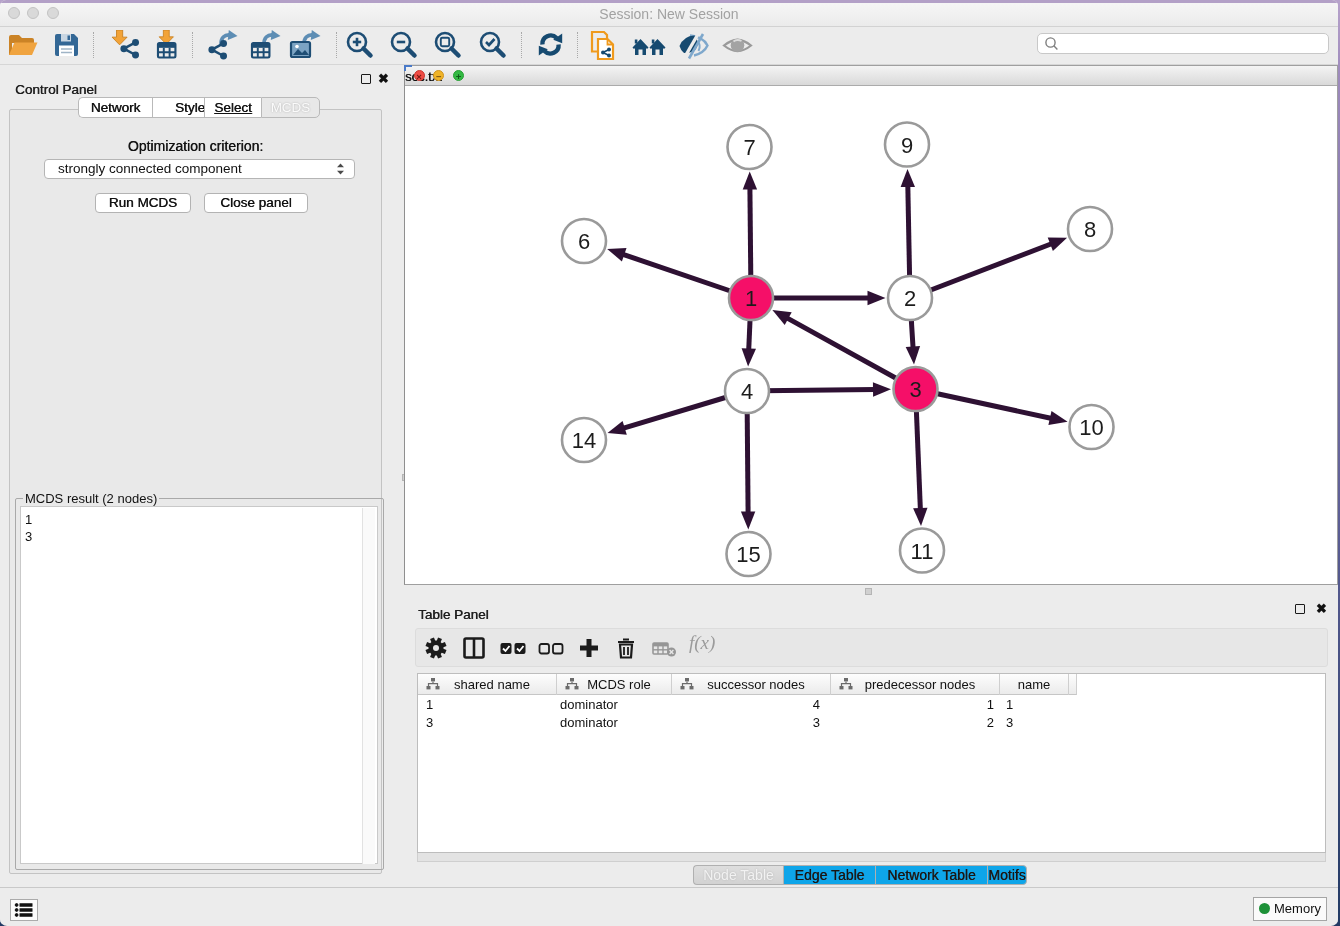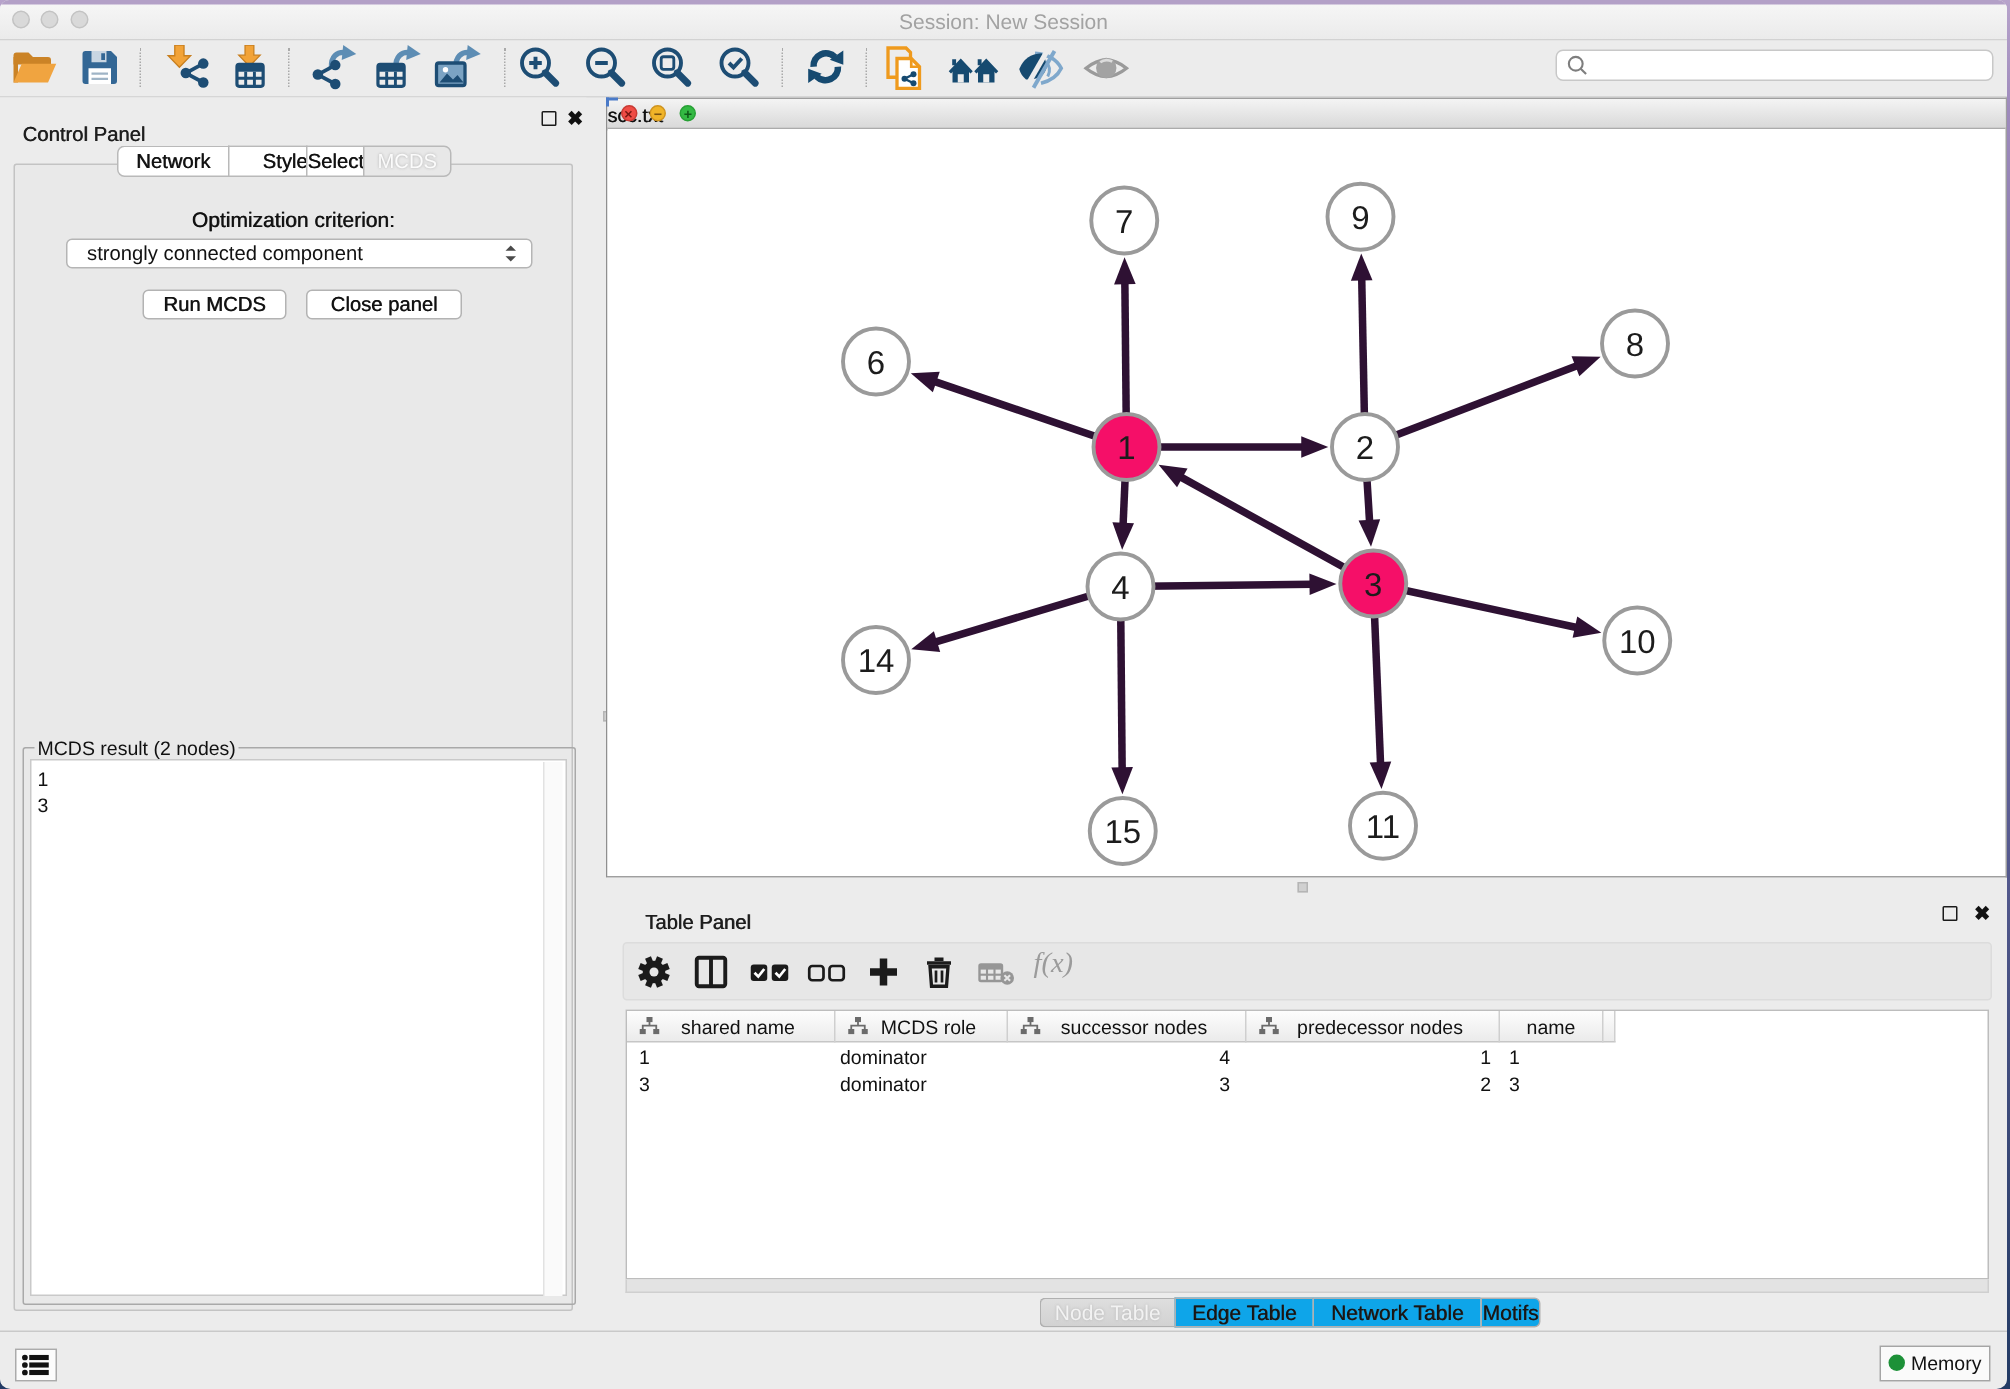--- a/index.html
+++ b/index.html
@@ -65,21 +65,21 @@
 #netframe { position:absolute; left:404px; top:65px; width:934px; height:520px;
   background:#fff; border:1px solid #9f9f9f; border-left:1px solid #8f8f8f; }
 #netheader { position:absolute; left:0; top:0; width:100%; height:20px;
   background:linear-gradient(180deg,#f4f4f4,#d9d9d9); border-bottom:1px solid #ababab; }
 #nettitle { position:absolute; width:100%; text-align:left; top:3px; font-size:13px; color:#111; text-shadow:0.4px 0 0 #333; }
 .mac { position:absolute; top:3.5px; width:11px; height:11px; border-radius:50%;
   font-size:9.5px; font-weight:bold; text-align:center; line-height:11px; }
 #netcanvas { position:absolute; left:0; top:21px; width:931px; height:497px; background:#fff; }
 
 #tpanel { position:absolute; left:405px; top:597px; width:933px; height:290px; background:#ececec; }
-#tp-title { position:absolute; left:25px; top:10px; font-size:13.5px; color:#1d1d1d; text-shadow:0.4px 0 0 #333; }
+#tp-title { position:absolute; left:13px; top:10px; font-size:13.5px; color:#1d1d1d; text-shadow:0.4px 0 0 #333; }
 #tp-toolbar { position:absolute; left:10px; top:31px; width:913px; height:39px;
   background:#e7e7e7; border:1px solid #dcdcdc; border-radius:3px; }
 #tp-table { position:absolute; left:12px; top:76px; width:909px; height:180px;
   background:#fff; border:1px solid #bdbdbd; }
 #tp-thead { position:absolute; left:0; top:0; width:659px; height:21px;
   background:linear-gradient(180deg,#fdfdfd,#ebebeb); border-bottom:1px solid #c6c6c6;
   border-right:1px solid #cfcfcf; font-size:13px; color:#111; }
 .thcell { position:absolute; top:0; height:21px; border-right:1px solid #cfcfcf; }
 .thlab { position:absolute; top:3px; width:100%; text-align:center; }
 .trow { position:absolute; font-size:13px; color:#111; }
@@ -267,21 +267,21 @@
 </svg>
       </div>
     </div>
   <div id="cpanel">
     <div id="cp-title">Control Panel</div>
     <div class="winbtn-sq" style="left:361px; top:9px;"></div>
     <div class="winbtn-x" style="left:378px; top:9px;">✖</div>
     <div id="cp-tabs">
       <div class="cptab first" style="width:74px;">Network</div>
       <div class="cptab" style="width:52px;padding-left:22px;">Style</div>
-      <div class="cptab" style="width:38px;">Select</div>
+      <div class="cptab" style="width:57px;text-decoration:underline;">Select</div>
       <div class="cptab sel" style="width:59px;">MCDS</div>
     </div>
     <div id="cp-content">
       <div id="combo">strongly connected component
         <svg width="11" height="14" viewBox="0 0 11 14" style="position:absolute; right:8px; top:2px;">
           <path d="M2 5.2 L5.5 1.6 L9 5.2 Z" fill="#4a4a4a"></path>
           <path d="M2 8.8 L5.5 12.4 L9 8.8 Z" fill="#4a4a4a"></path>
         </svg>
       </div>
       <div id="opt-label">Optimization criterion:</div>

